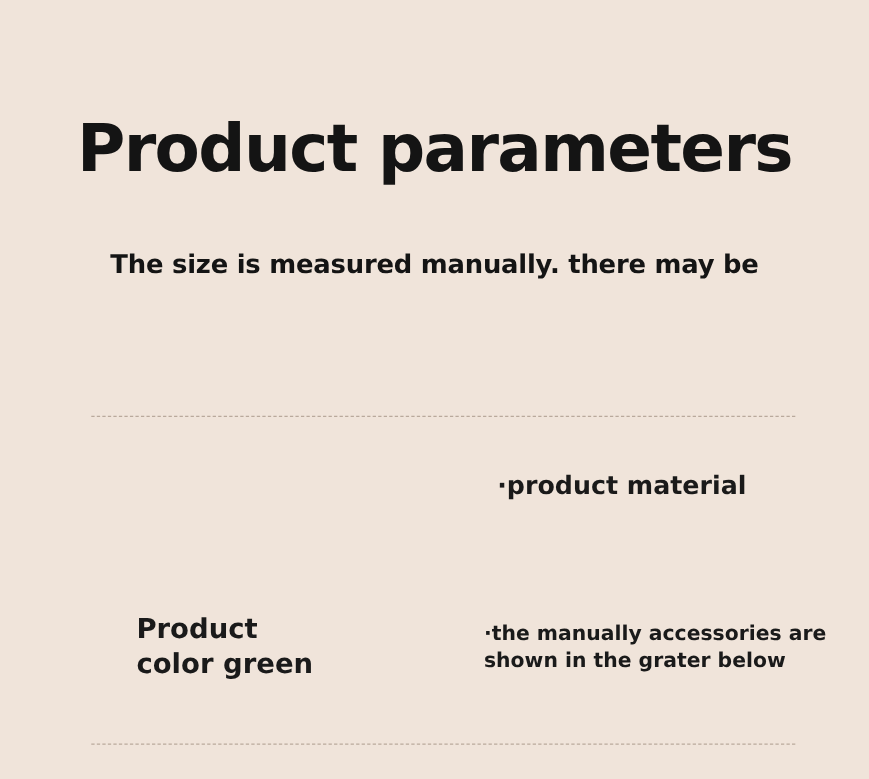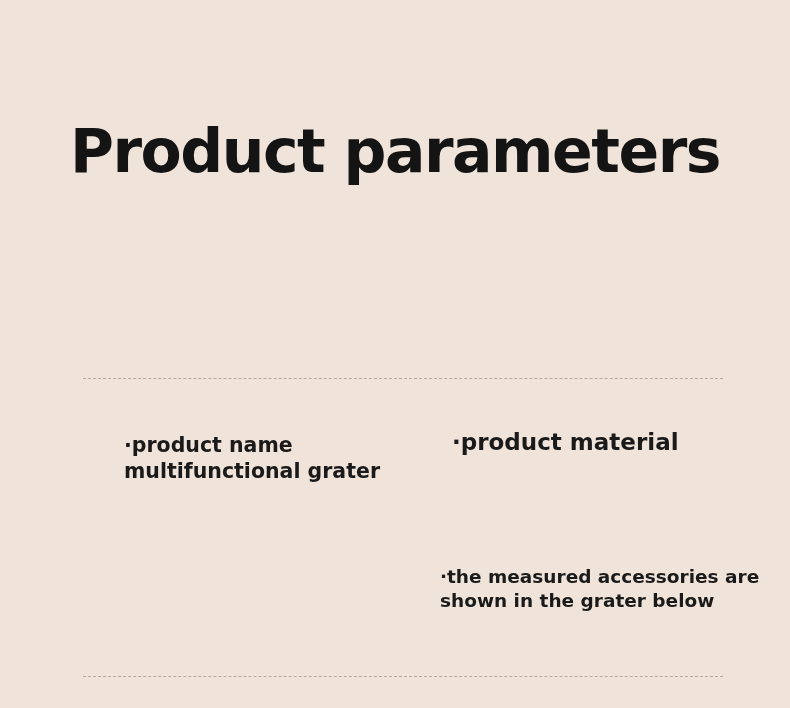--- a/index.html
+++ b/index.html
@@ -16,21 +16,21 @@
     position: relative;
   }
   .page {
     position: relative;
     width: 790px;
     height: 708px;
     box-sizing: border-box;
   }
   .title {
     position: absolute;
-    top: 120px;
+    top: 104px;
     left: 0;
     width: 790px;
     text-align: center;
     font-size: 60px;
     font-weight: bold;
     letter-spacing: -1.5px;
     color: #141414;
     line-height: 1.05;
   }
   .subtitle {
@@ -98,38 +98,39 @@
   }
 </style>
 </head>
 <body>
 
 <div class="page">
 
   <div class="title">Product parameters</div>
 
   <div class="subtitle">
+    <span class="line1">The size is measured manually. there may be</span>
   </div>
 
   <div class="divider top"></div>
 
   <div class="specs">
 
-    <div class="cell cell-name">
-      <span class="l1">·product name</span>
-      <span class="l2">multifunctional grater</span>
-    </div>
 
     <div class="cell cell-material">
       <span class="l1">·product material</span>
     </div>
 
+    <div class="cell cell-color">
+      <span class="l1">Product</span>
+      <span class="l2">color green</span>
+    </div>
 
     <div class="cell cell-accessories">
-      <span class="l1">·the measured accessories are</span>
+      <span class="l1">·the manually accessories are</span>
       <span class="l2">shown in the grater below</span>
     </div>
 
   </div>
 
   <div class="divider bottom"></div>
 
 </div>
 
 </body></html>

